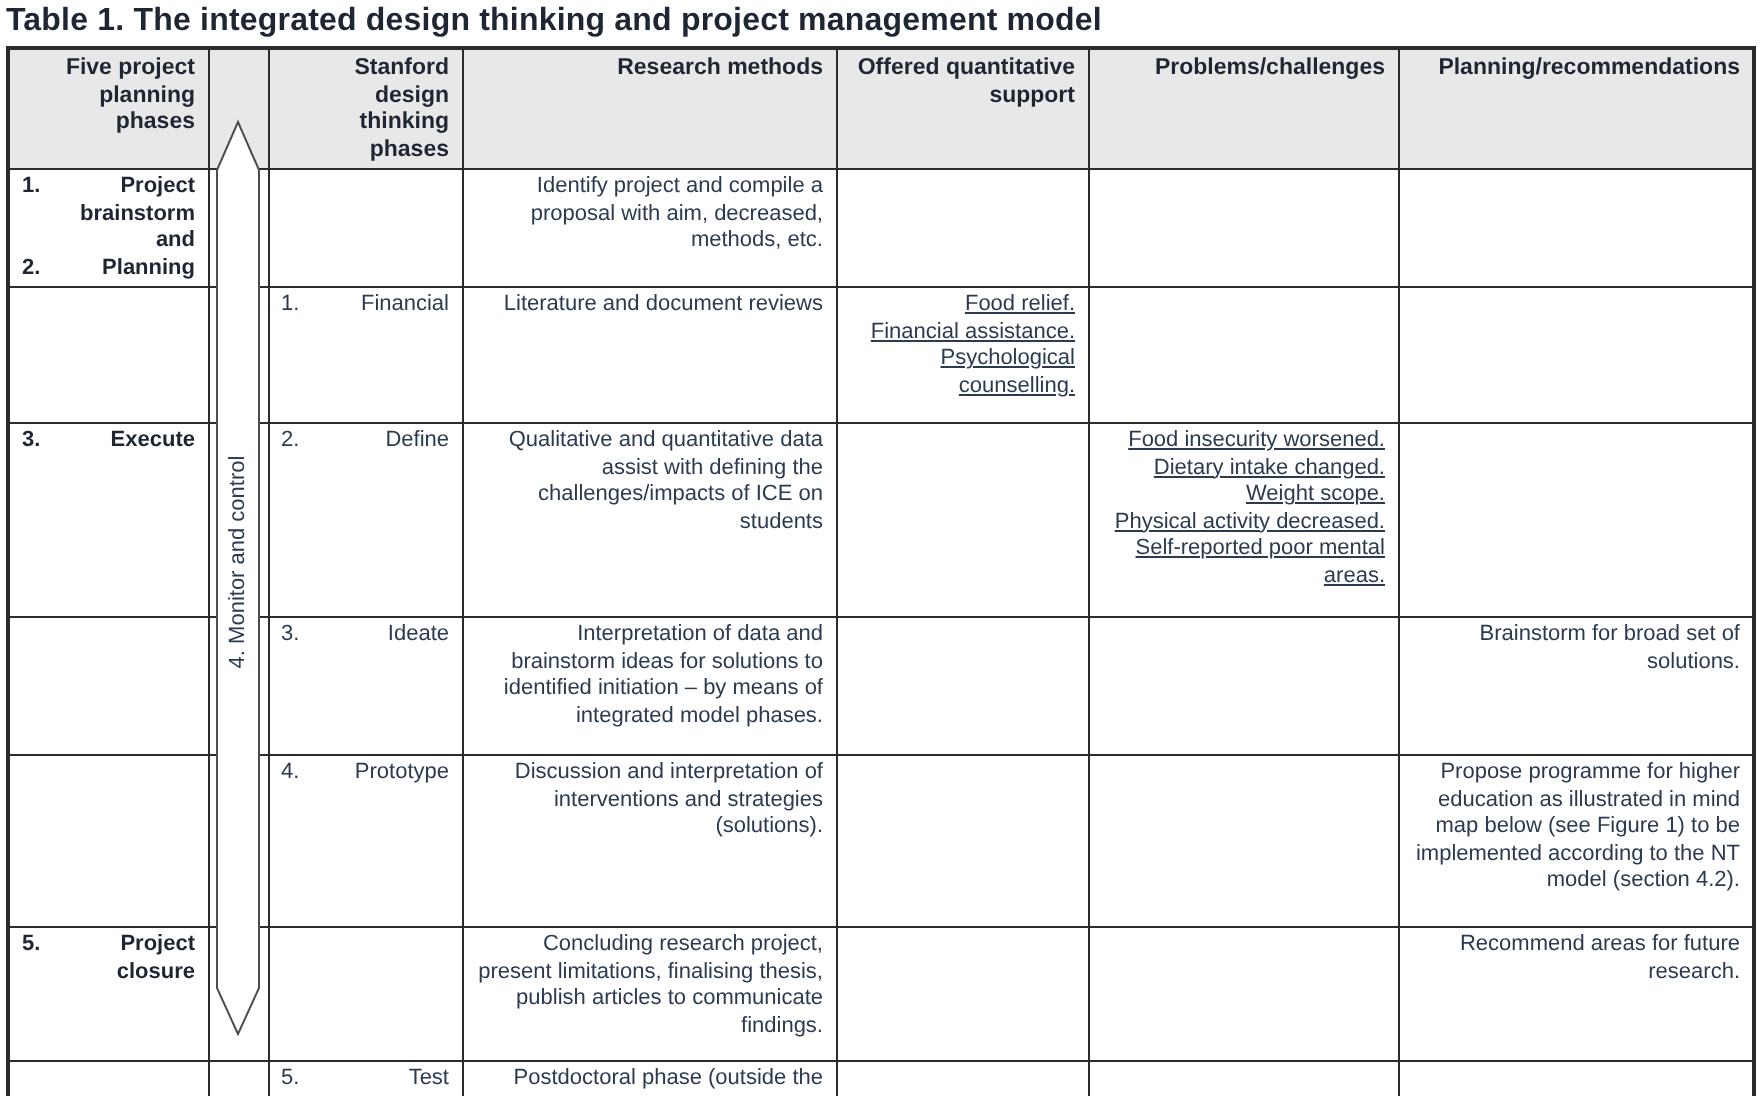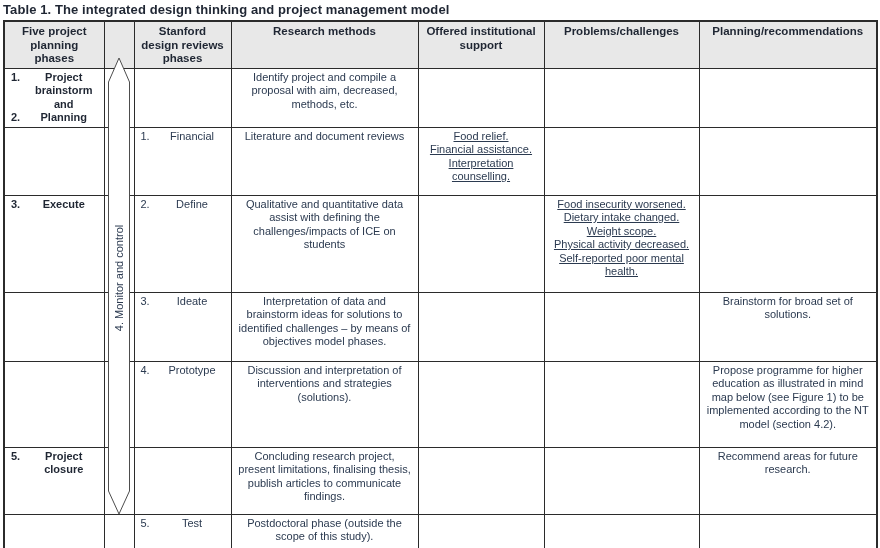--- a/index.html
+++ b/index.html
@@ -9,36 +9,36 @@
     --body-ink:#2b3a50;
   }
   *{box-sizing:border-box;}
   html,body{margin:0;padding:0;background:#ffffff;}
   body{
     width:880px;height:548px;overflow:hidden;
     font-family:"Liberation Sans", sans-serif;
   }
   .page{padding:2px 0 0 3px;}
   .title{
-    font-size:13px;font-weight:bold;color:var(--ink);
+    font-size:16px;font-weight:bold;color:var(--ink);
     margin:0 0 3px 0;letter-spacing:.1px;
   }
   .table-wrap{position:relative;width:874px;}
   table{
     border-collapse:collapse;table-layout:fixed;width:873px;
     border:2px solid var(--border);
   }
   th,td{
     border:1px solid var(--border);
     vertical-align:top;
     padding:2px 6px 2px 6px;
     font-size:11px;line-height:13.5px;
     color:var(--body-ink);
     overflow:hidden;
-    text-align:center;
+    text-align:right;
   }
   th{
     background:var(--header-bg);
     font-weight:bold;
     font-size:11.5px;line-height:13.5px;
     color:var(--ink);
     padding-top:3px;
   }
   thead tr{height:38px;}
   tbody tr:nth-child(1){height:55px;}
@@ -76,23 +76,23 @@
         <col style="width:97px">
         <col style="width:187px">
         <col style="width:126px">
         <col style="width:155px">
         <col style="width:178px">
       </colgroup>
       <thead>
         <tr>
           <th>Five project planning phases</th>
           <th></th>
-          <th>Stanford design reviews phases</th>
+          <th>Stanford design thinking phases</th>
           <th>Research methods</th>
-          <th>Offered institutional support</th>
+          <th>Offered quantitative support</th>
           <th>Problems/challenges</th>
           <th>Planning/recommendations</th>
         </tr>
       </thead>
       <tbody id="table-body">
       <tr>
             <td class="planning">
               <div class="hang"><span class="num">1.</span><span>Project brainstorm and</span></div>
               <div class="hang"><span class="num">2.</span><span>Planning</span></div>
             </td>
@@ -106,51 +106,51 @@
           <tr>
             <td class="planning"></td>
             <td class="arrow-col"></td>
             <td class="">
               <div class="hang"><span class="num">1.</span><span>Financial</span></div>
             </td>
             <td class="">Literature and document reviews</td>
             <td class="">
               <div class="line">Food relief.</div>
               <div class="line">Financial assistance.</div>
-              <div class="line">Interpretation counselling.</div>
+              <div class="line">Psychological counselling.</div>
             </td>
             <td class=""></td>
             <td class=""></td>
           </tr>
           <tr>
             <td class="planning">
               <div class="hang"><span class="num">3.</span><span>Execute</span></div>
             </td>
             <td class="arrow-col"></td>
             <td class="">
               <div class="hang"><span class="num">2.</span><span>Define</span></div>
             </td>
             <td class="">Qualitative and quantitative data assist with defining the challenges/impacts of ICE on students</td>
             <td class=""></td>
             <td class="">
               <div class="line">Food insecurity worsened.</div>
               <div class="line">Dietary intake changed.</div>
               <div class="line">Weight scope.</div>
               <div class="line">Physical activity decreased.</div>
-              <div class="line">Self-reported poor mental health.</div>
+              <div class="line">Self-reported poor mental areas.</div>
             </td>
             <td class=""></td>
           </tr>
           <tr>
             <td class="planning"></td>
             <td class="arrow-col"></td>
             <td class="">
               <div class="hang"><span class="num">3.</span><span>Ideate</span></div>
             </td>
-            <td class="">Interpretation of data and brainstorm ideas for solutions to identified challenges – by means of objectives model phases.</td>
+            <td class="">Interpretation of data and brainstorm ideas for solutions to identified initiation – by means of integrated model phases.</td>
             <td class=""></td>
             <td class=""></td>
             <td class="">Brainstorm for broad set of solutions.</td>
           </tr>
           <tr>
             <td class="planning"></td>
             <td class="arrow-col"></td>
             <td class="">
               <div class="hang"><span class="num">4.</span><span>Prototype</span></div>
             </td>

